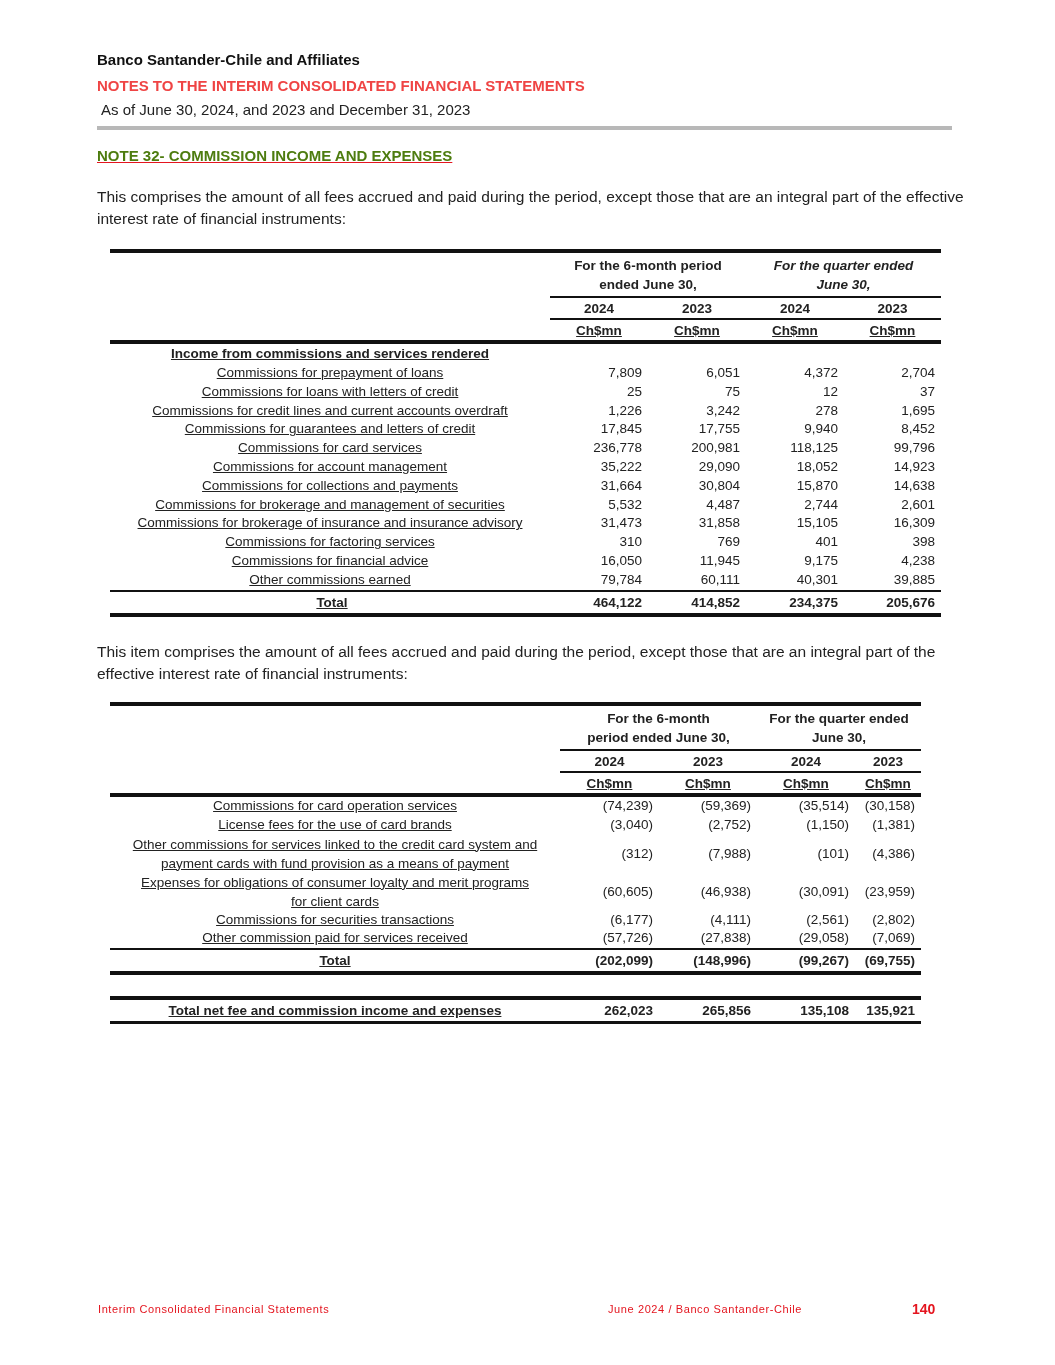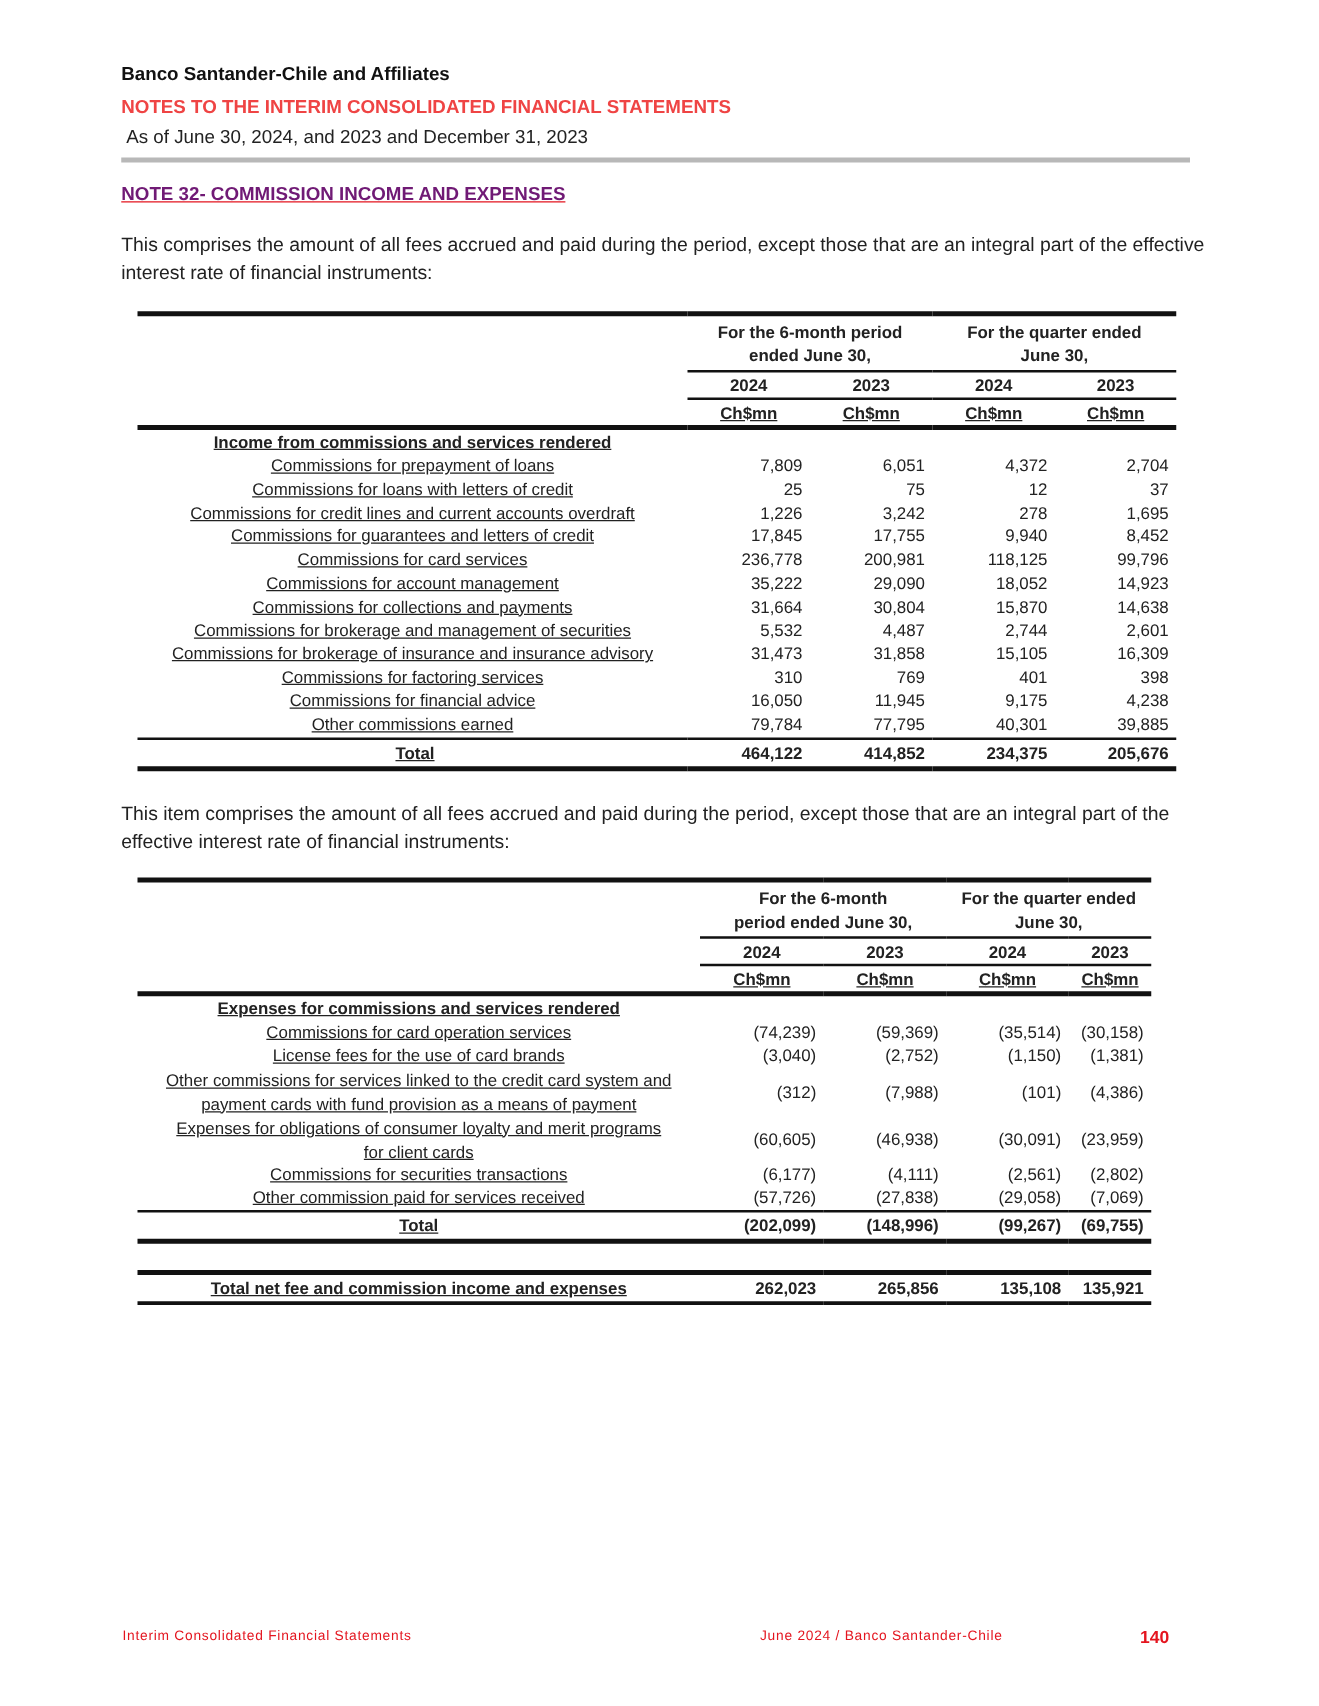--- a/index.html
+++ b/index.html
@@ -2,21 +2,21 @@
 <html><head>
 <meta charset="utf-8">
 <style>
   html, body { margin: 0; padding: 0; background: #ffffff; }
   body { width: 1055px; height: 1365px; position: relative; font-family: "Liberation Sans", "DejaVu Sans", sans-serif; color: #1a1a1a; overflow: hidden; }
   .header { position: absolute; left: 97px; top: 50px; width: 855px; }
   .company { font-size: 15px; font-weight: bold; color: #111; line-height: 20px; }
   .notes-title { font-size: 15px; font-weight: bold; color: #ef4444; line-height: 24px; margin-top: 4px; }
   .asof { font-size: 15px; color: #222; line-height: 22px; margin-top: 1px; padding-left: 4px; }
   .header-rule { height: 4px; background: #b8b8b8; margin-top: 5px; }
-  .note-heading { position: absolute; left: 97px; top: 147px; font-size: 15px; font-weight: bold; color: #701a75; text-decoration: underline; text-decoration-color: #e4151f; }
+  .note-heading { position: absolute; left: 97px; top: 147px; font-size: 15px; font-weight: bold; color: #4d7c0f; text-decoration: underline; text-decoration-color: #e4151f; }
   .para { position: absolute; left: 97px; width: 870px; font-size: 15.5px; line-height: 22px; color: #222; }
   .para1 { top: 186px; }
   .para2 { top: 641px; }
 
   table.fin { position: absolute; border-collapse: collapse; font-size: 13.5px; color: #222; }
   table.fin td { padding: 0 6px; white-space: nowrap; }
   .t1 { left: 110px; top: 249px; width: 831px; border-top: 4px solid #111; }
   .t2 { left: 110px; top: 702px; width: 811px; border-top: 4px solid #111; }
   .hdr td { font-weight: bold; text-align: center; }
   .grp td.g { line-height: 19px; padding-top: 3px; padding-bottom: 2px; vertical-align: bottom; }
@@ -56,21 +56,21 @@
     <col style="width:440px">
       <col style="width:98px">
       <col style="width:98px">
       <col style="width:98px">
       <col style="width:97px">
   </colgroup>
   <tbody>
       <tr class="hdr grp">
     <td></td>
     <td class="g" colspan="2"><span style="display:inline-block;width:170px;white-space:normal;">For the 6-month period ended June 30,</span></td>
-    <td class="g" colspan="2"><span style="display:inline-block;width:170px;white-space:normal;">For the quarter ended June 30,</span></td>
+    <td class="g" colspan="2"><span style="display:inline-block;width:170px;white-space:normal;font-style:italic;">For the quarter ended June 30,</span></td>
   </tr>
   <tr class="hdr yr">
     <td></td>
     <td class="y">2024</td>
     <td class="y">2023</td>
     <td class="y">2024</td>
     <td class="y">2023</td>
   </tr>
   <tr class="hdr cur">
     <td></td>
@@ -161,21 +161,21 @@
       <tr class="row">
         <td class="lbl">Commissions for financial advice</td>
         <td class="num">16,050</td>
         <td class="num">11,945</td>
         <td class="num">9,175</td>
         <td class="num">4,238</td>
       </tr>
       <tr class="row">
         <td class="lbl">Other commissions earned</td>
         <td class="num">79,784</td>
-        <td class="num">77,795</td>
+        <td class="num">60,111</td>
         <td class="num">40,301</td>
         <td class="num">39,885</td>
       </tr>
     </tbody>
   <tbody>
       <tr class="total">
     <td class="lbl">Total</td>
     <td class="num">464,122</td>
     <td class="num">414,852</td>
     <td class="num">234,375</td>
@@ -212,27 +212,20 @@
     <td class="y">2023</td>
     <td class="y">2024</td>
     <td class="y">2023</td>
   </tr>
   <tr class="hdr cur">
     <td></td>
     <td class="c">Ch$mn</td>
     <td class="c">Ch$mn</td>
     <td class="c">Ch$mn</td>
     <td class="c">Ch$mn</td>
-  </tr>
-  <tr class="section">
-    <td class="lbl">Expenses for commissions and services rendered</td>
-    <td></td>
-        <td></td>
-        <td></td>
-        <td></td>
   </tr>
   </tbody>
     <tbody id="expense-rows">
       <tr class="row">
         <td class="lbl">Commissions for card operation services</td>
         <td class="num">(74,239)</td>
         <td class="num">(59,369)</td>
         <td class="num">(35,514)</td>
         <td class="num">(30,158)</td>
       </tr>

